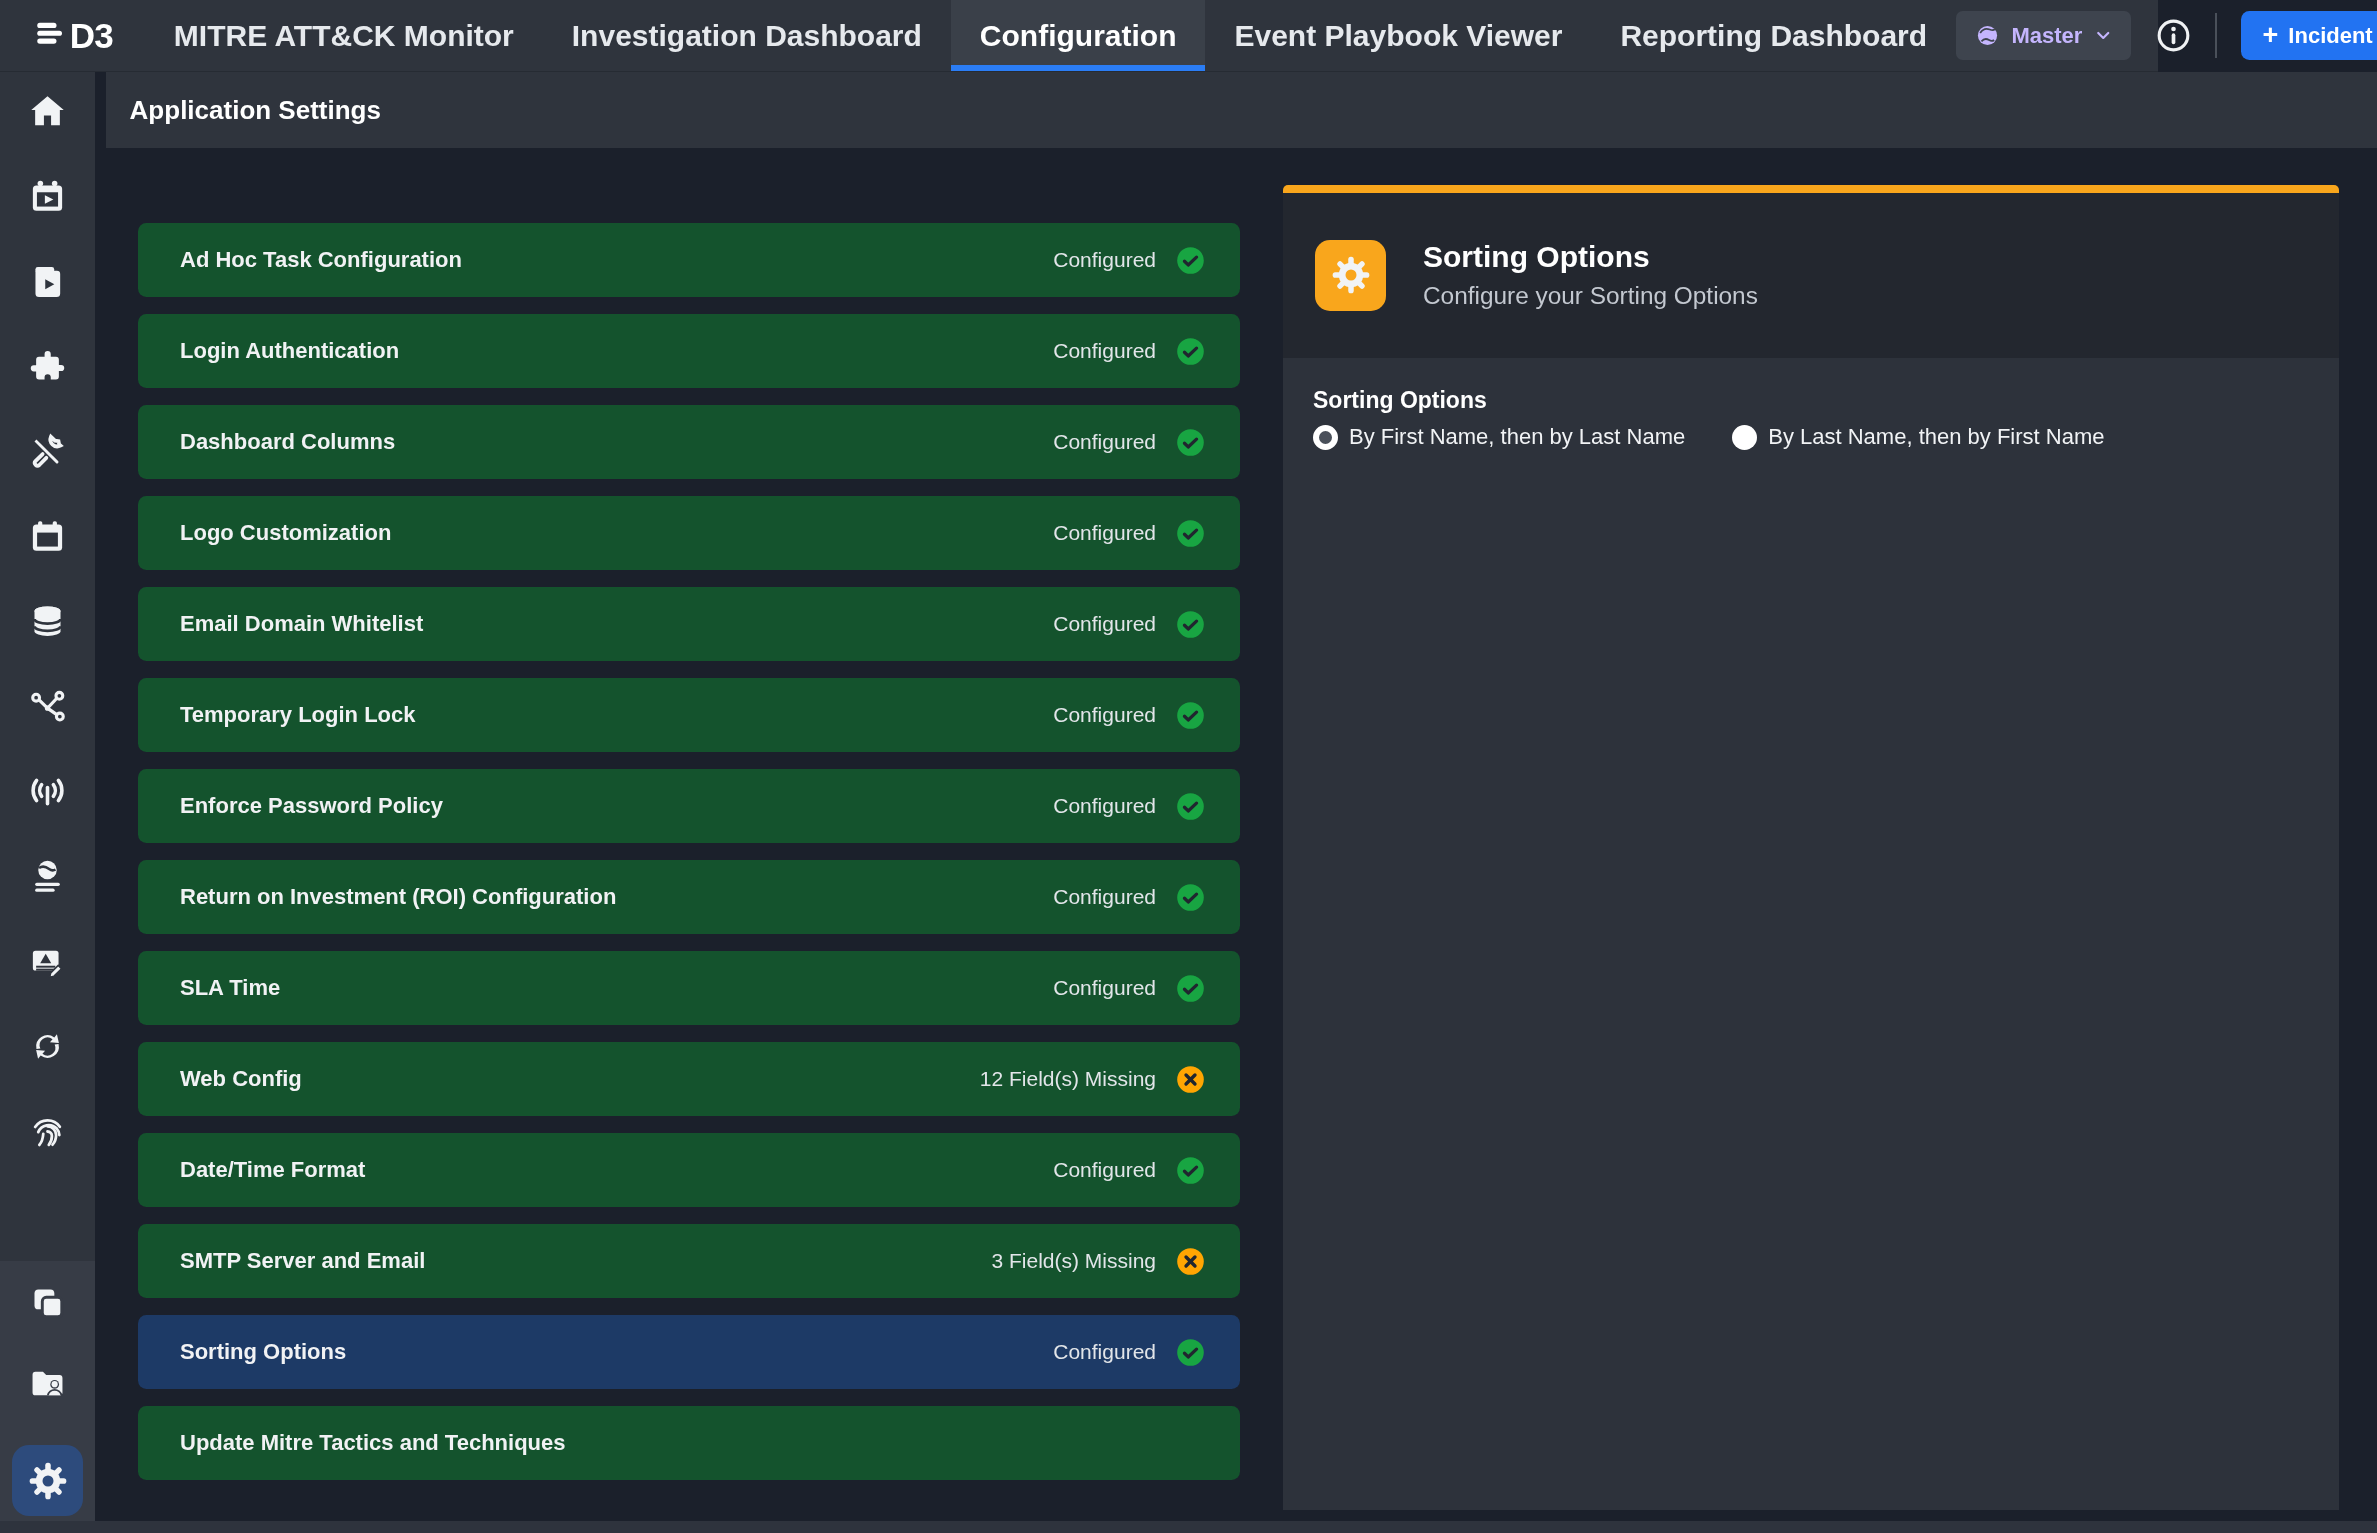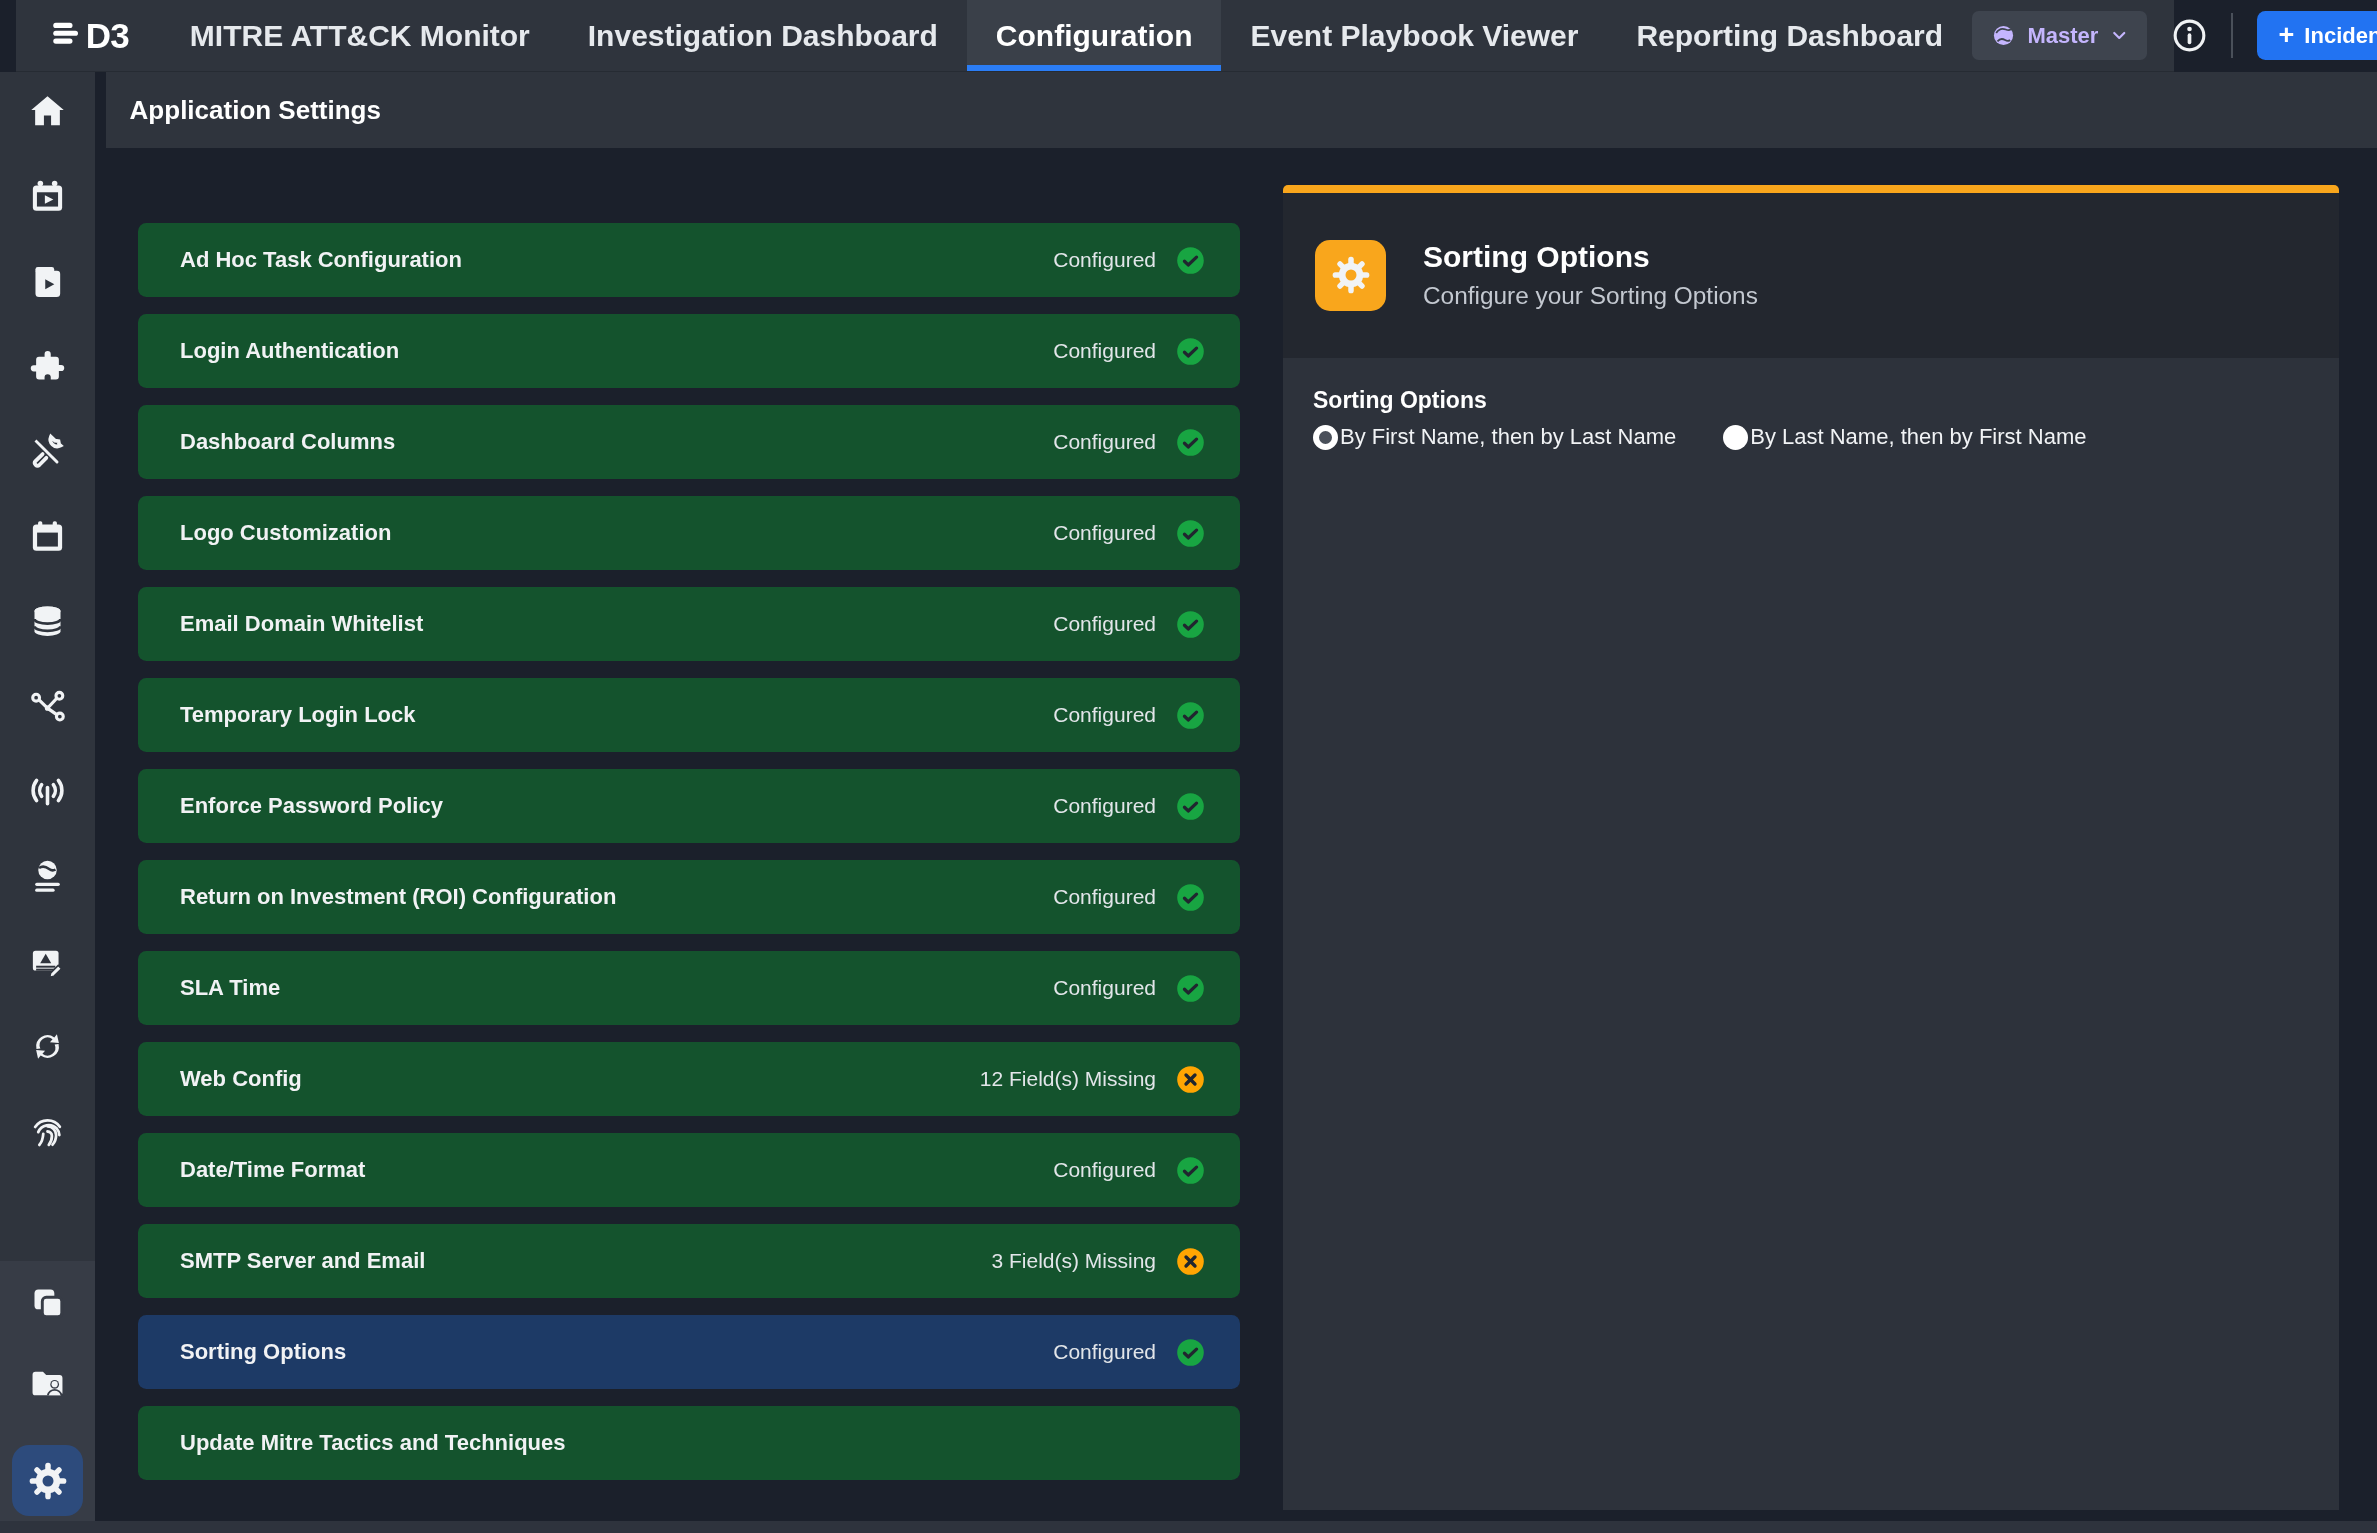--- a/index.html
+++ b/index.html
@@ -5,21 +5,21 @@
   * { margin:0; padding:0; box-sizing:border-box; }
   html,body { width:2377px; height:1533px; }
   body {
     position:relative; overflow:hidden;
     background:#1b202b;
     font-family:"Liberation Sans", sans-serif;
     color:#f1f3f5;
   }
   
   .topnav {
-    position:absolute; left:16px; top:0; width:2158px; height:72px;
+    position:absolute; left:0; top:0; width:2158px; height:72px;
     background:#2f343d; display:flex; align-items:center;
     border-bottom:1.7px solid #262b33; z-index:20;
   }
   .logo { display:flex; align-items:center; gap:1.7px; padding:0 32px 0 34px; }
   .logo-mark { width:34px; height:44px; }
   .logo-text { font-size:35px; font-weight:700; color:#fff; letter-spacing:-0.8px; }
   .nav-items { display:flex; height:100%; align-items:stretch; }
   .nav-item {
     display:flex; align-items:center; padding:0 29px; cursor:pointer;
     font-size:30px; font-weight:600; color:#e6e9ed; position:relative; white-space:nowrap;
@@ -102,21 +102,21 @@
     display:flex; align-items:center; justify-content:center;
   }
   .panel-title { font-size:30px; font-weight:700; color:#fff; }
   .panel-subtitle { font-size:24.4px; color:#c3c8d0; margin-top:8.4px; }
   .panel-body {
     position:absolute; left:0; right:0; top:173px; bottom:0; background:#2d323b;
     padding:29px 0 0 30px;
   }
   .section-label { font-size:23px; font-weight:700; color:#fff; margin-bottom:10px; }
   .radio-row { display:flex; align-items:center; gap:47px; }
-  .radio-opt { display:flex; align-items:center; gap:2px; cursor:pointer; }
+  .radio-opt { display:flex; align-items:center; gap:11px; cursor:pointer; }
   .radio {
     width:25px; height:25px; border-radius:50%; background:#fff; flex:none;
   }
   .radio.checked { background:#4a505a; border:6.7px solid #fff; }
   .radio-label { font-size:22px; color:#f1f3f5; }
   
   .footer-strip { position:absolute; left:0; right:0; bottom:0; height:11.8px; background:#2e333d; z-index:30; }
 </style>
 </head>
 <body>

